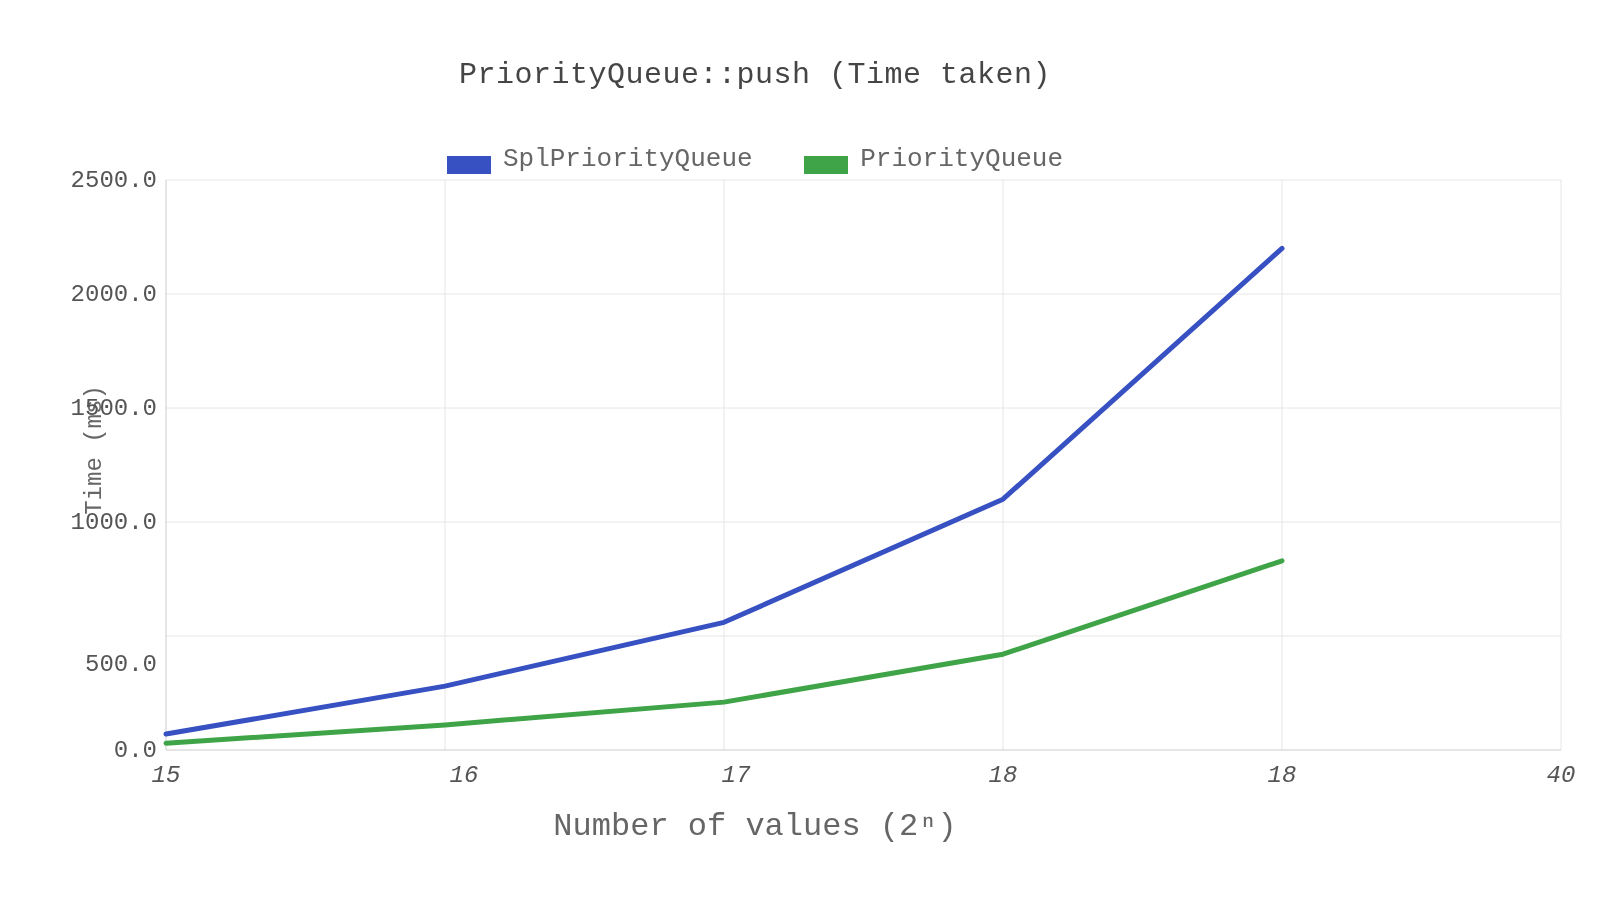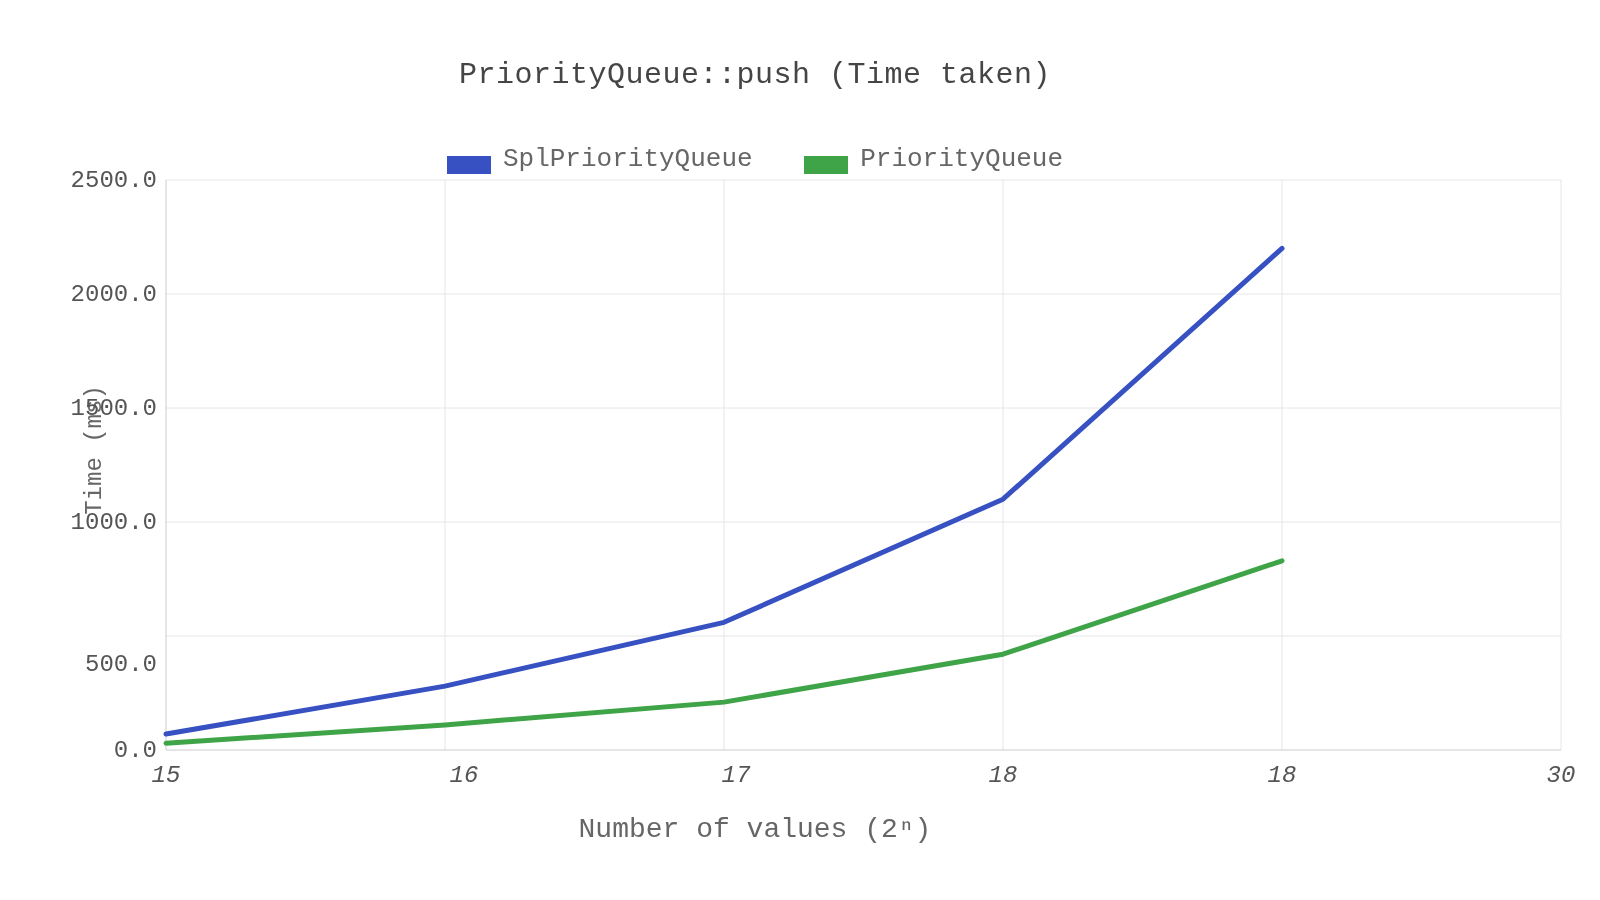--- a/index.html
+++ b/index.html
@@ -55,21 +55,21 @@
     font-size: 24px;
     color: #666666;
     white-space: nowrap;
   }
   .xlabel {
     position: absolute;
     bottom: 55px;
     left: 0;
     width: 100%;
     text-align: center;
-    font-size: 28px;
+    font-size: 32px;
     color: #666666;
   }
   .plot {
     position: absolute;
     left: 166px;
     top: 180px;
     width: 1395px;  
     height: 570px;  
   }
   .plot svg {
@@ -139,16 +139,16 @@
       <div class="ytick" style="top: 456px; margin-top: 28px;">500.0</div>
       <div class="ytick" style="top: 342px;">1000.0</div>
       <div class="ytick" style="top: 228px;">1500.0</div>
       <div class="ytick" style="top: 114px; text-align: right;">2000.0</div>
       <div class="ytick" style="top: 0px;">2500.0</div>
       <div class="xtick" style="left: 0px;">15</div>
       <div class="xtick" style="left: 279px; margin-left: 19px;">16</div>
       <div class="xtick" style="left: 570px;">17</div>
       <div class="xtick" style="left: 837px;">18</div>
       <div class="xtick" style="left: 1116px;">18</div>
-      <div class="xtick" style="left: 1395px;">30</div>
+      <div class="xtick" style="left: 1395px;">40</div>
     </div>
 
 </div>
 
 </body></html>

